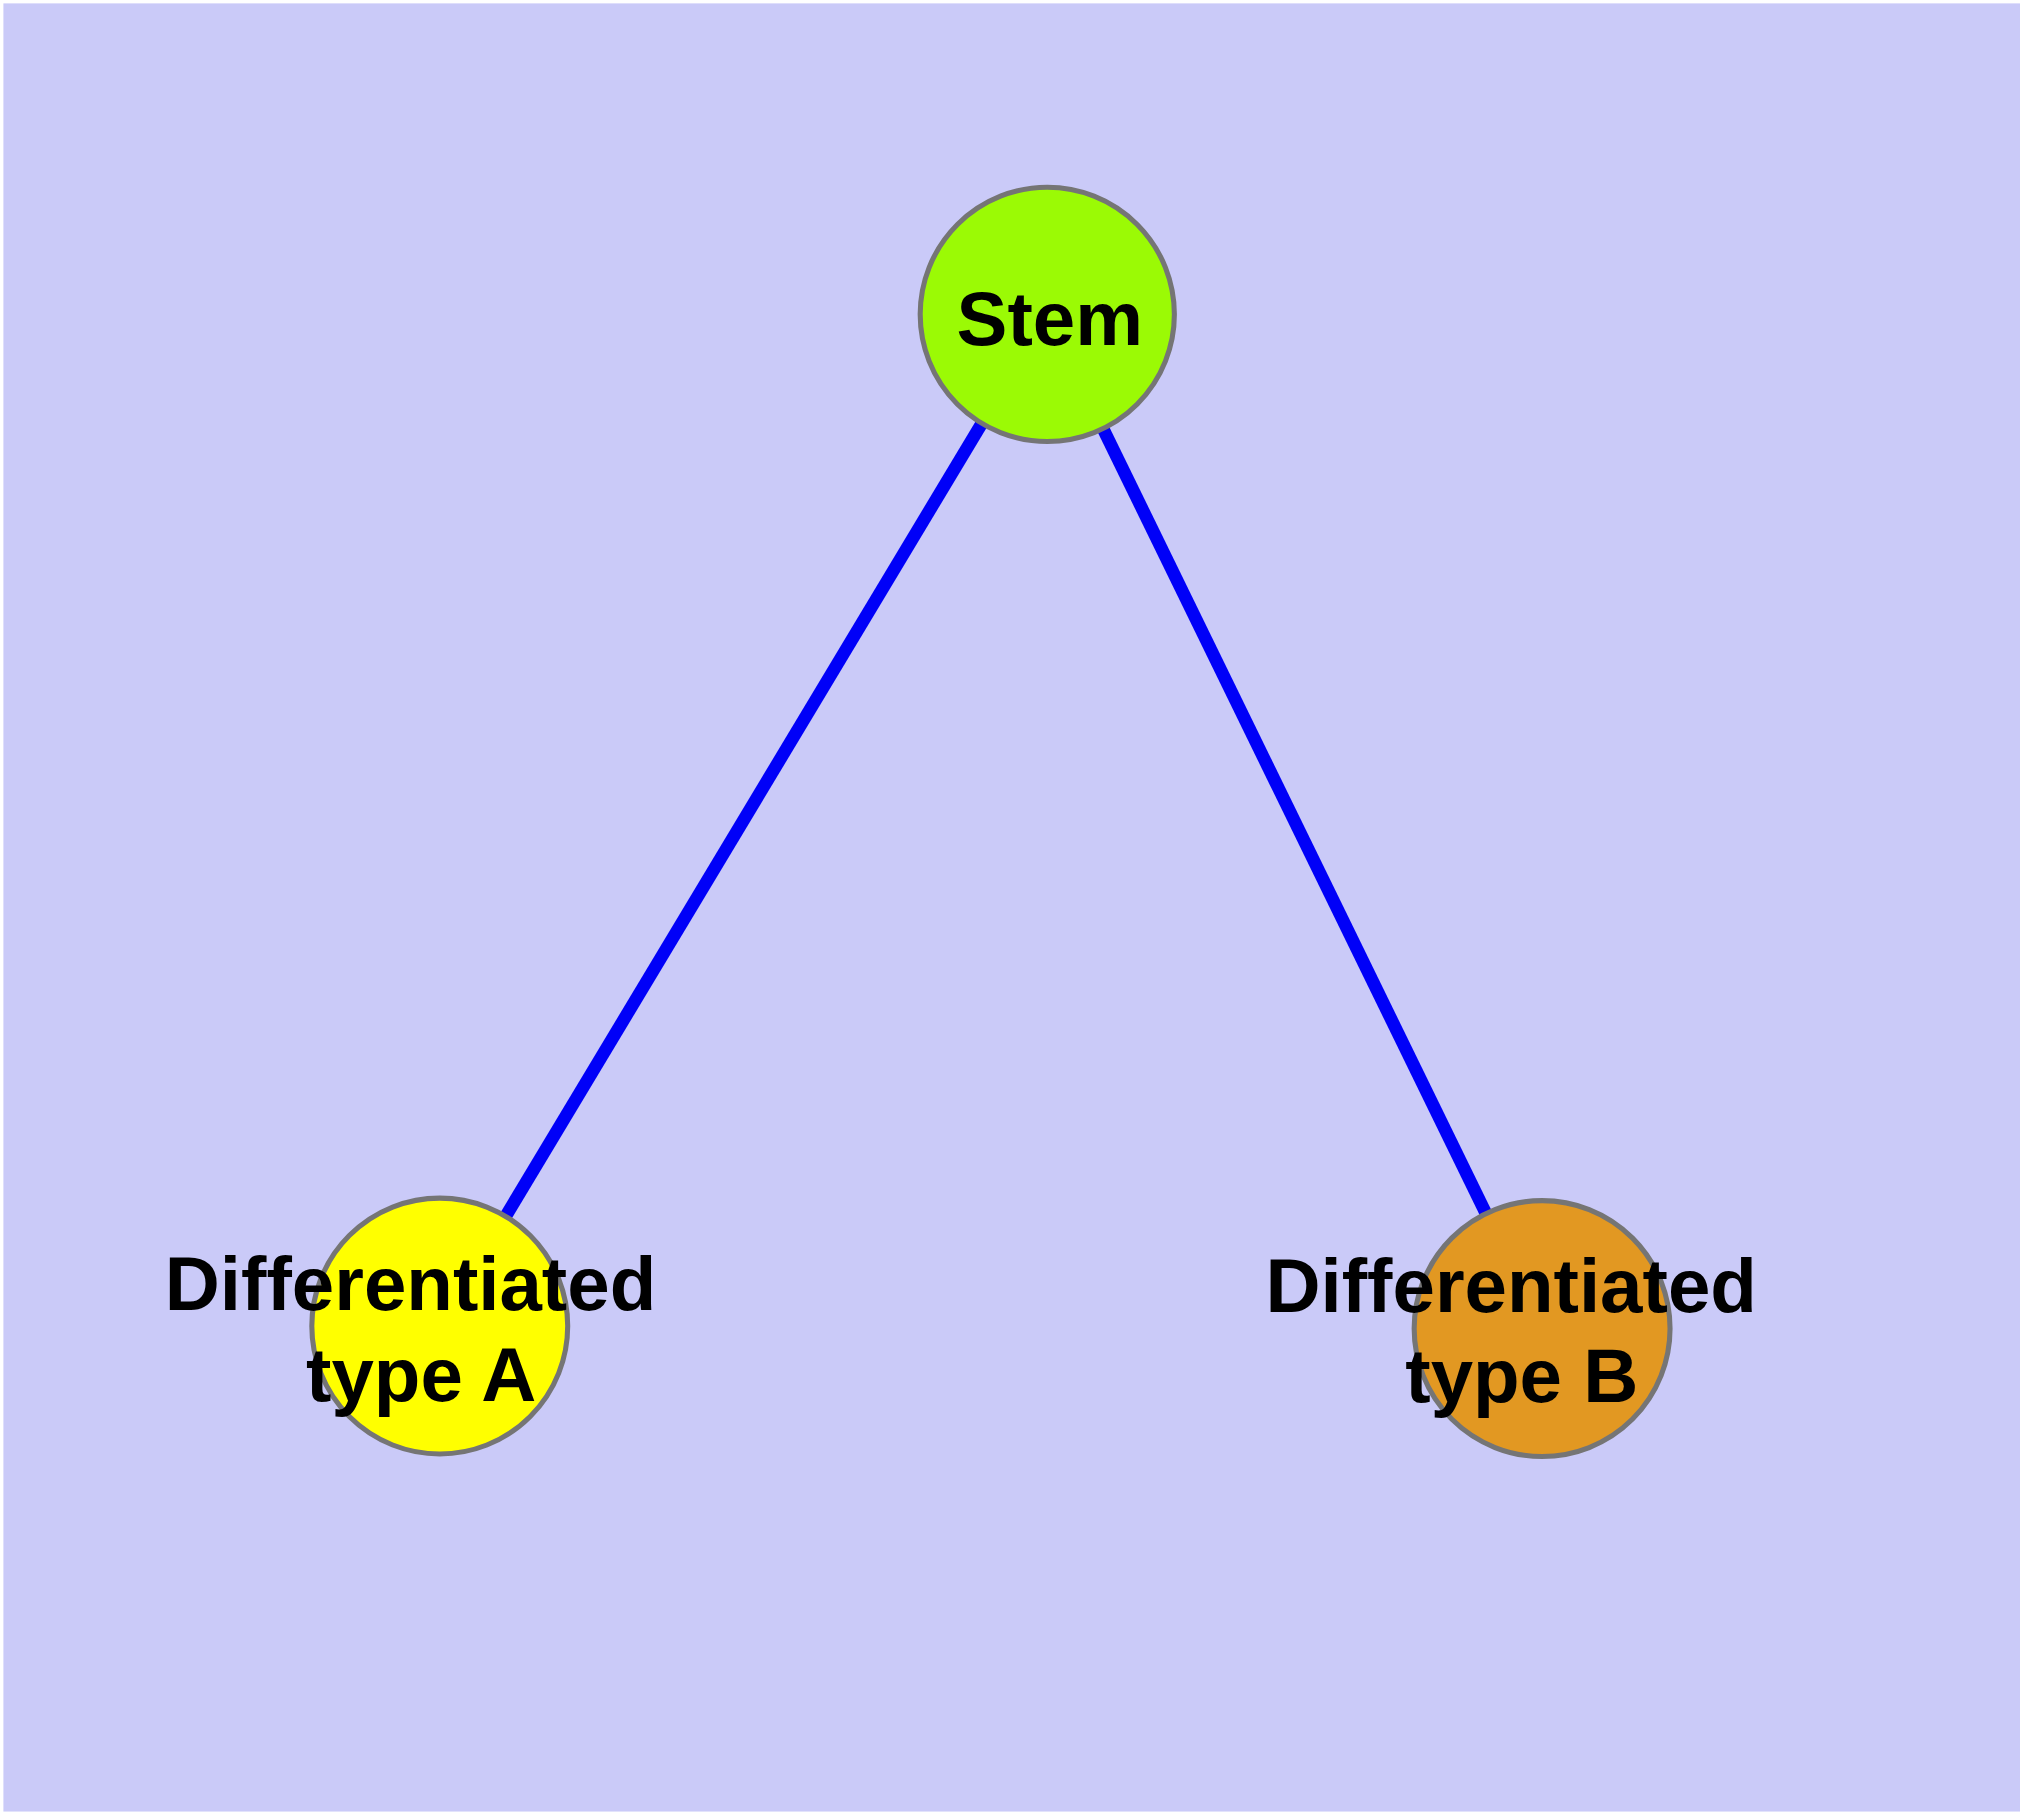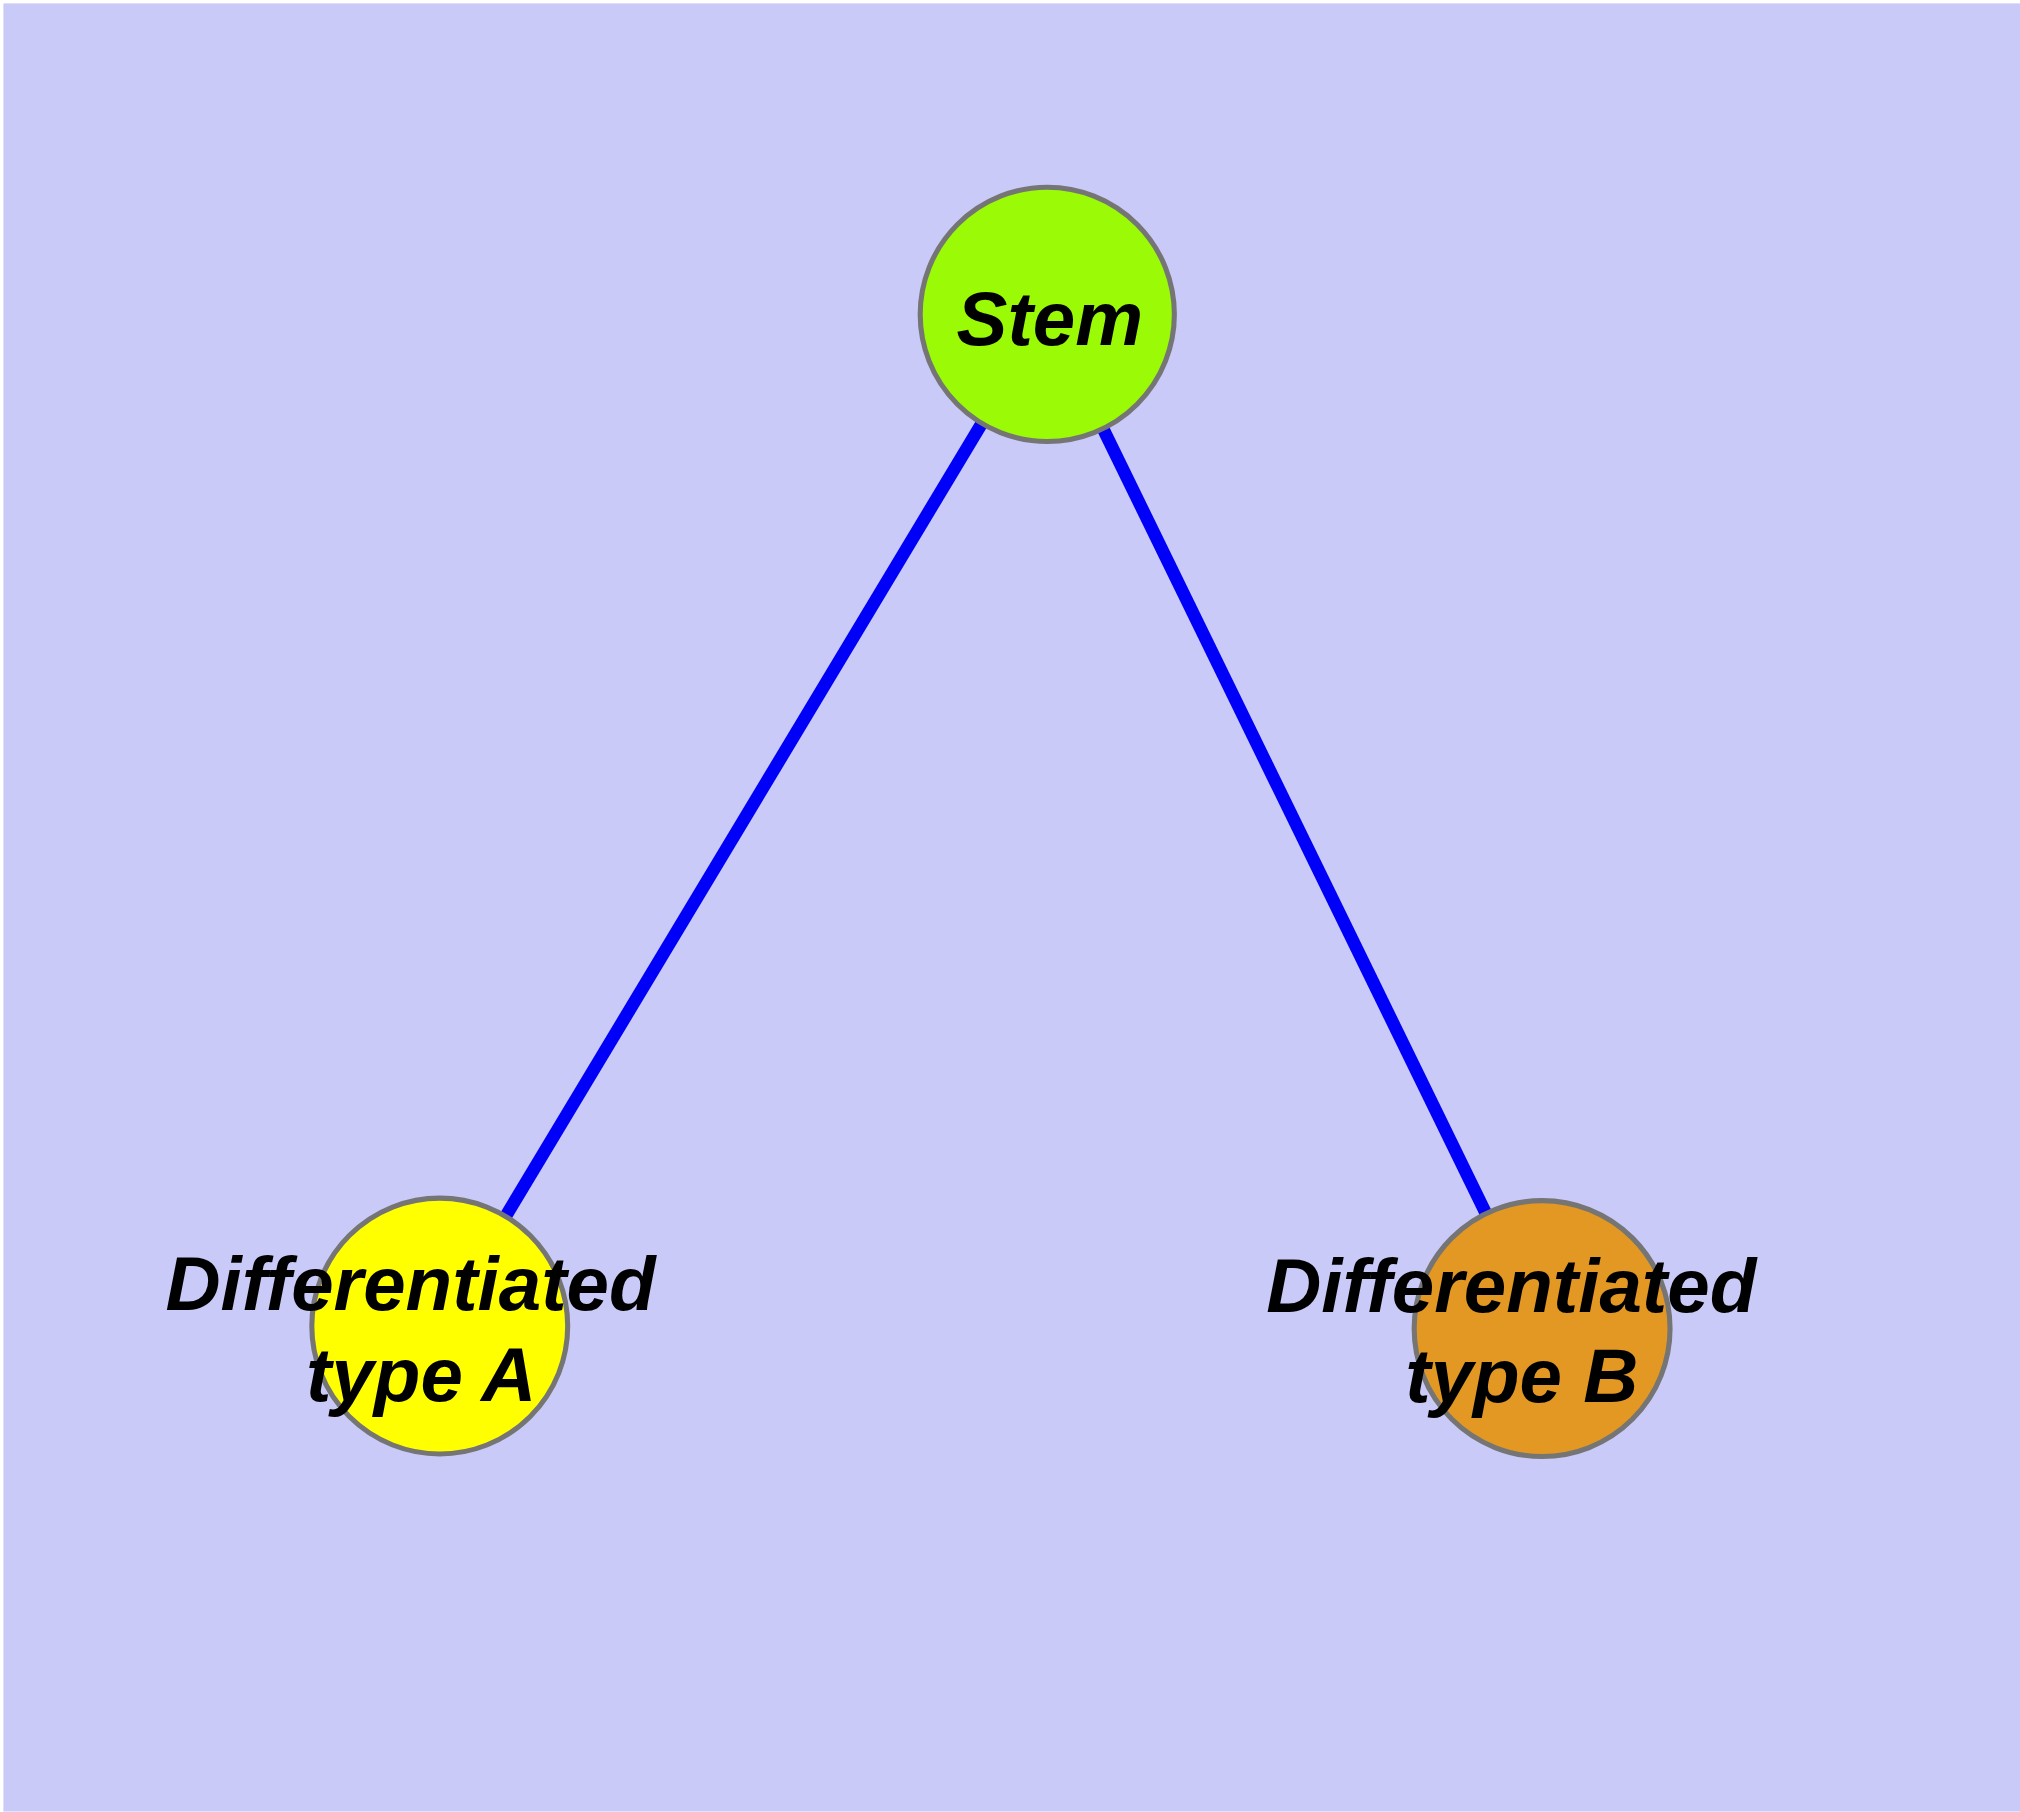--- a/index.html
+++ b/index.html
@@ -3,21 +3,20 @@
 <meta charset="utf-8">
 <style>
   html, body {
     margin: 0;
     padding: 0;
     background: #ffffff;
   }
   .diagram-wrap {
     width: 2021px;
     max-width: 100%;
-    font-style: italic;
   }
   svg {
     display: block;
     width: 100%;
     height: auto;
   }
   .edge {
     stroke-width: 15;
     fill: none;
     stroke-linecap: butt;

